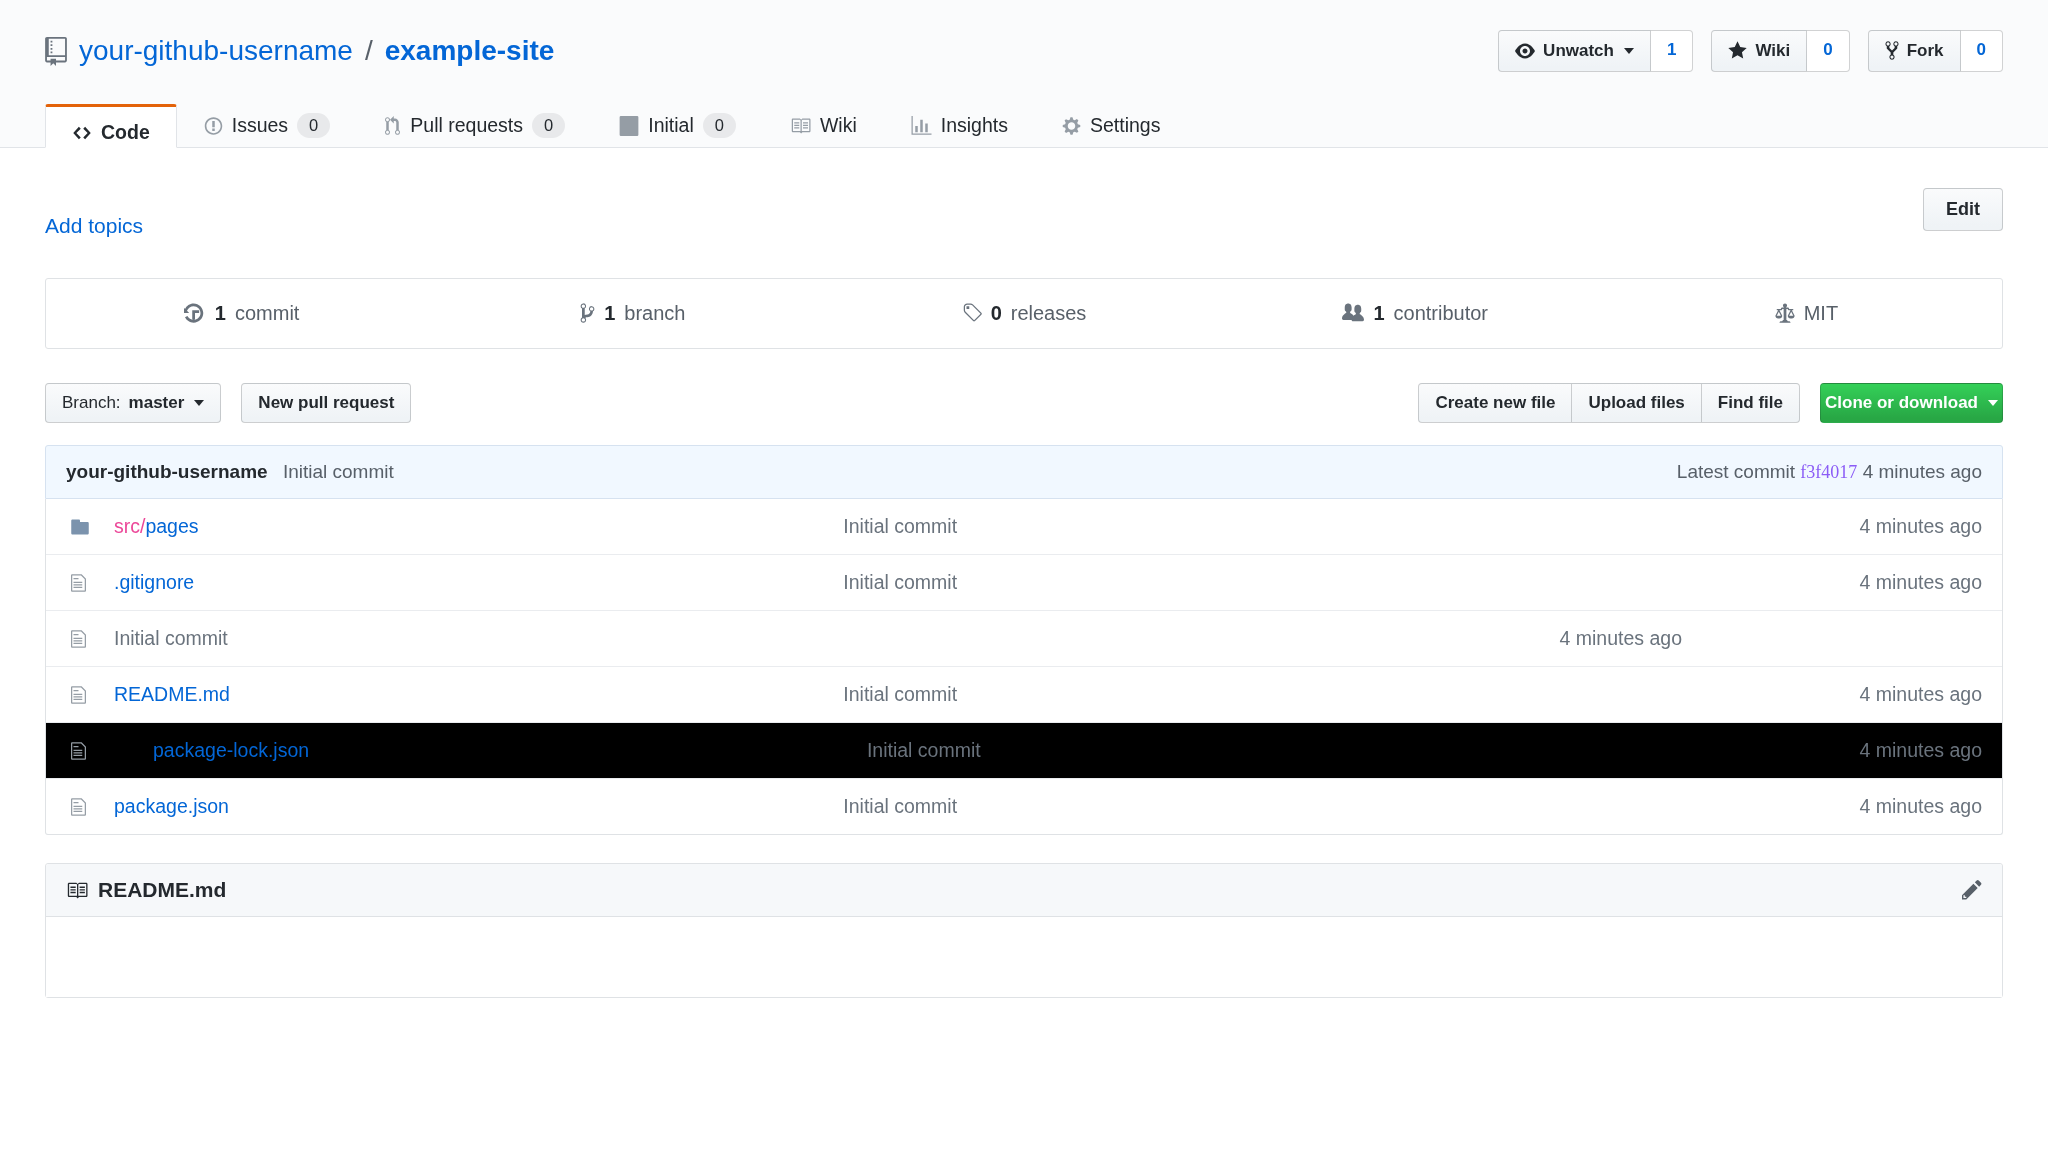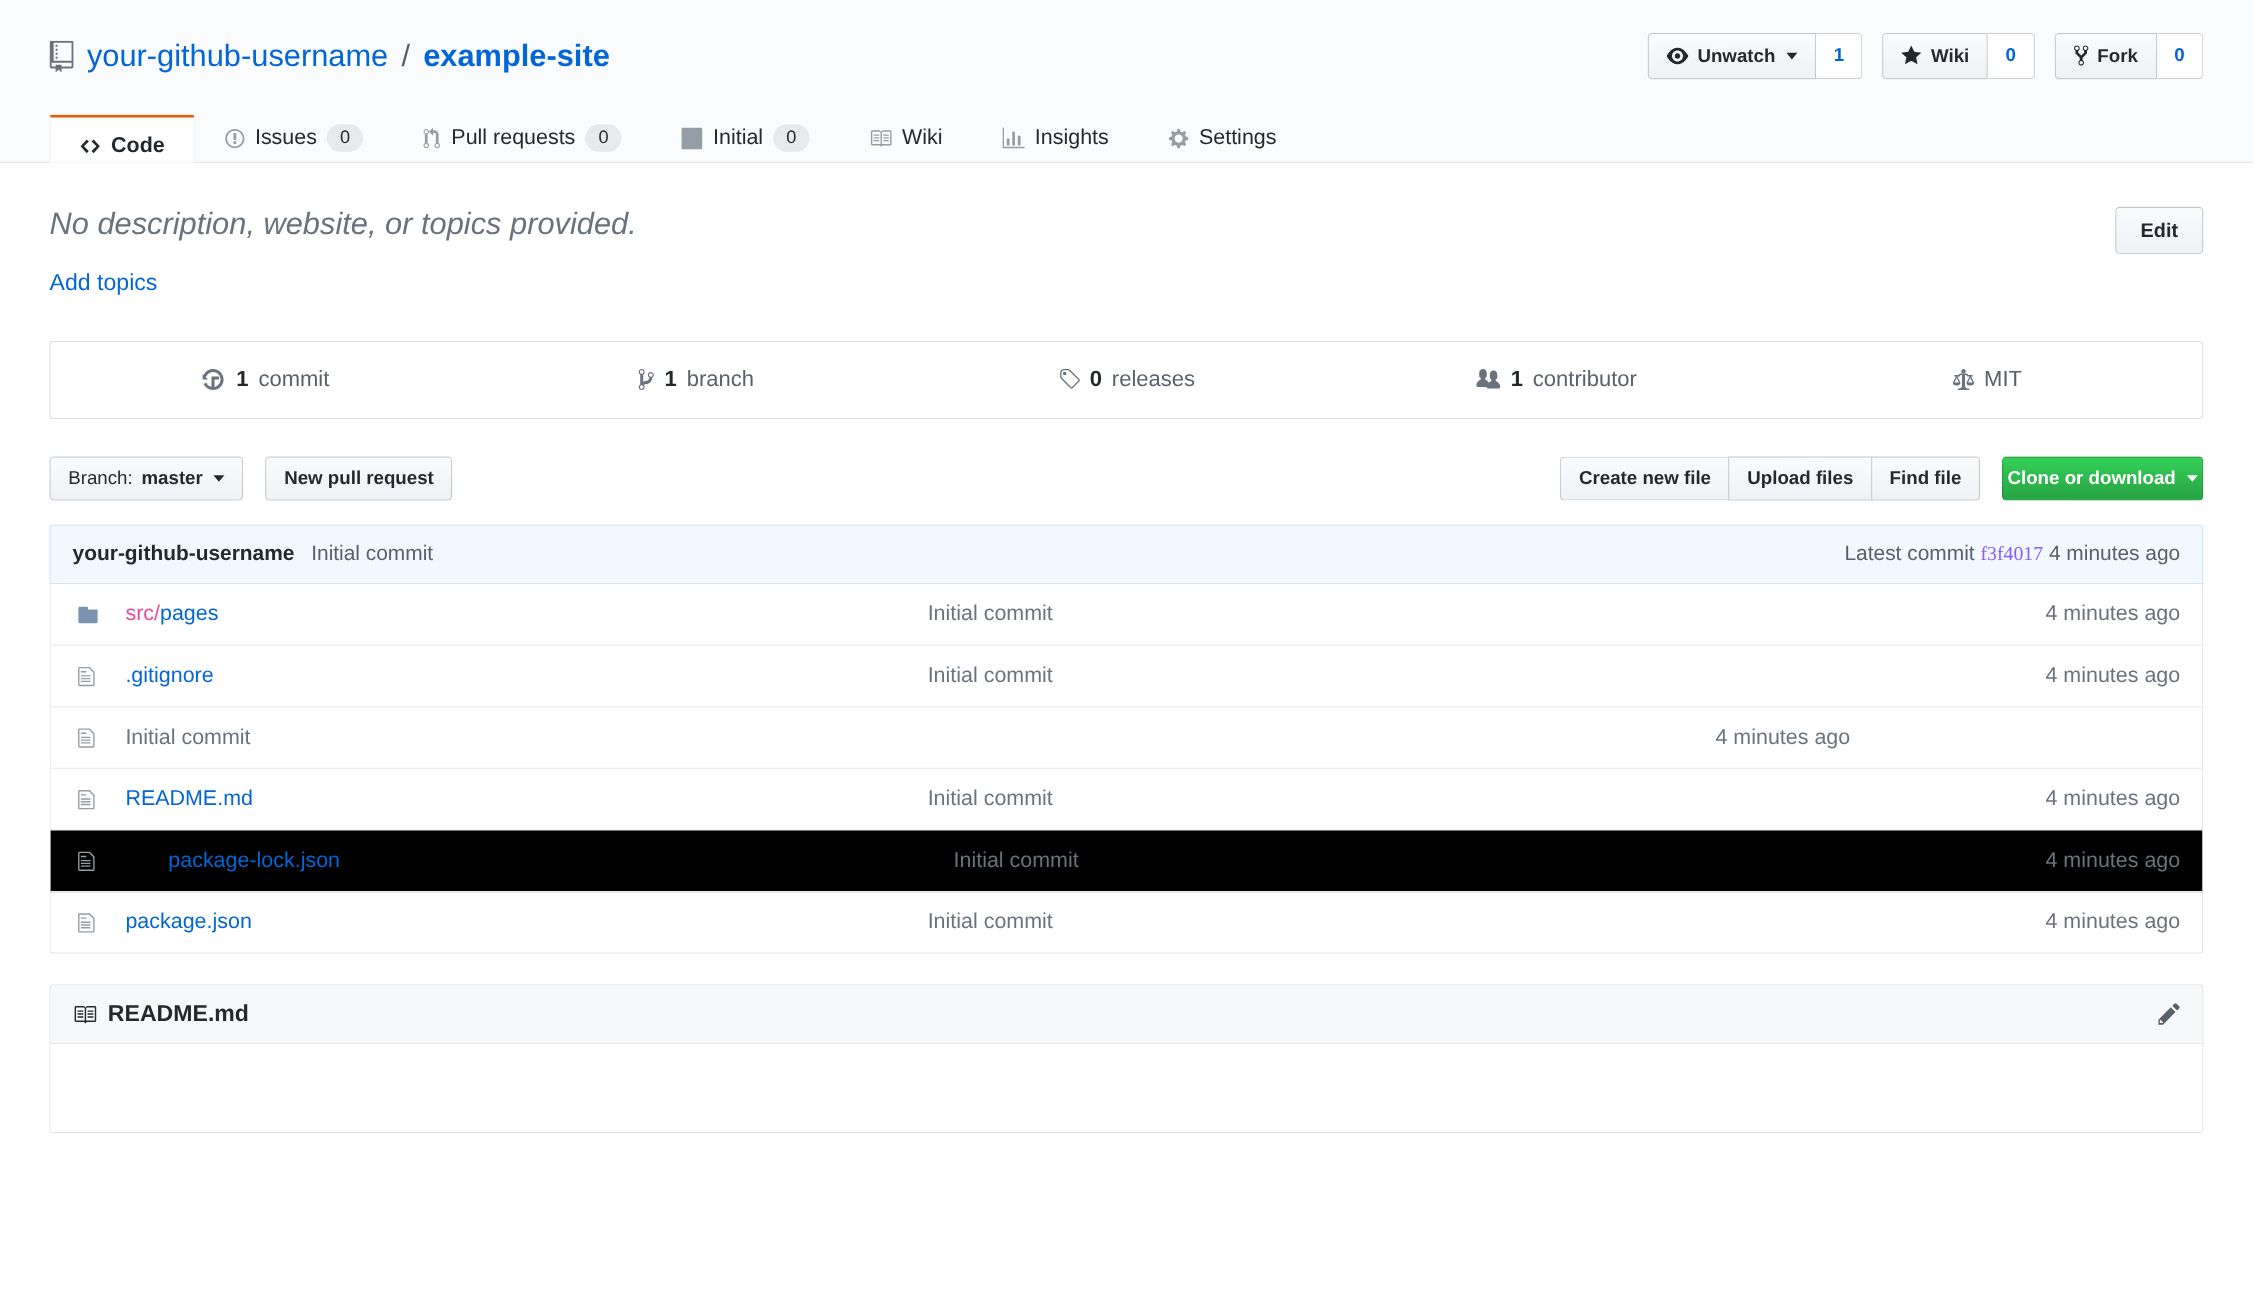--- a/index.html
+++ b/index.html
@@ -193,21 +193,20 @@
         <span>Settings</span>
       </a>
     </nav>
   </div>
 </div>
 
 <div class="container">
 
   <div class="repo-desc-row">
     <div>
-      <p class="repo-desc">No description, website, or topics provided.</p>
       <a href="#" class="add-topics">Add topics</a>
     </div>
     <button class="btn edit-btn">Edit</button>
   </div>
 
   <div class="stats-bar">
     <a href="#" class="stat-item">
       <span class="stat-icon"><svg width="22" height="22" viewBox="0 0 16 16">
             <path d="M8 13H6V6h5v2H8v5zM7 1C4.14 1 1.8 2.69.74 5.12L0 4.25V8h3.75L2.18 6.45C3.01 4.45 4.84 3 7 3c2.76 0 5 2.24 5 5s-2.24 5-5 5c-1.98 0-3.68-1.16-4.49-2.82l-1.79.87C1.83 13.28 4.21 15 7 15c3.86 0 7-3.14 7-7s-3.14-7-7-7z"></path>
           </svg></span>

